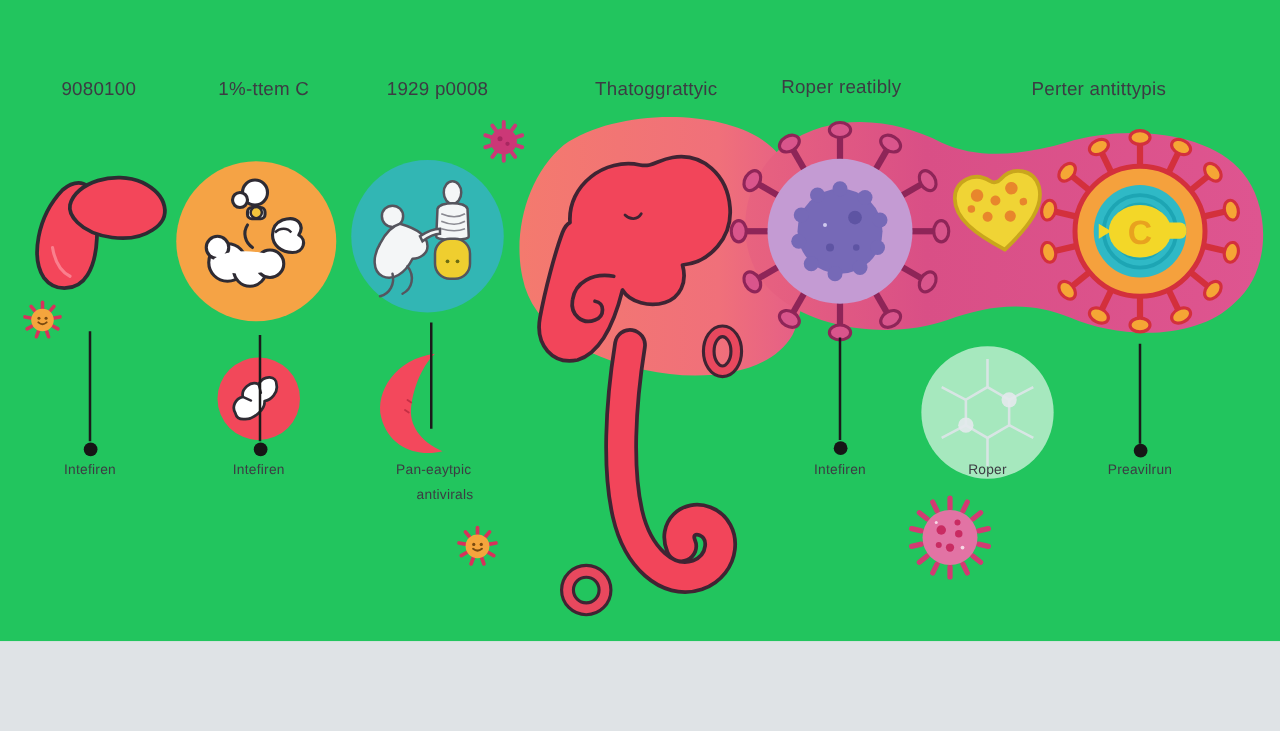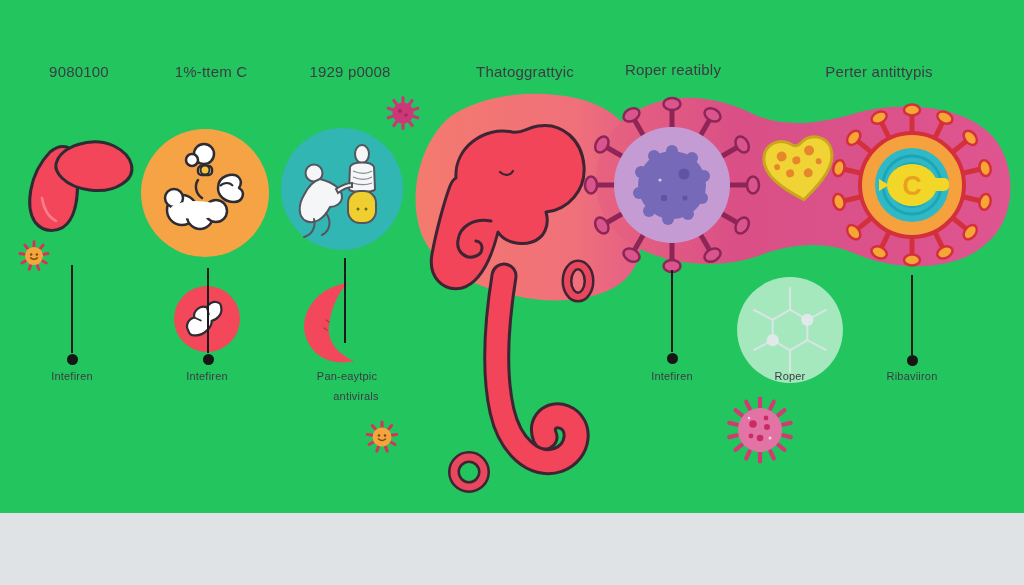--- a/index.html
+++ b/index.html
@@ -308,16 +308,16 @@
 
   <div class="tline" style="left:911px;top:275px;height:80px"></div>
   <div class="tdot" style="left:906.5px;top:354.5px"></div>
 
   <div class="lbl bottom" style="left:72px;top:370px">Intefiren</div>
   <div class="lbl bottom" style="left:207px;top:370px">Intefiren</div>
   <div class="lbl bottom" style="left:347px;top:370px">Pan-eaytpic</div>
   <div class="lbl bottom" style="left:356px;top:390px">antivirals</div>
   <div class="lbl bottom" style="left:672px;top:370px">Intefiren</div>
   <div class="lbl bottom" style="left:790px;top:370px">Roper</div>
-  <div class="lbl bottom" style="left:912px;top:370px">Ribaviiron</div>
+  <div class="lbl bottom" style="left:912px;top:370px">Preavilrun</div>
 
 
 </div>
 
 </body></html>

